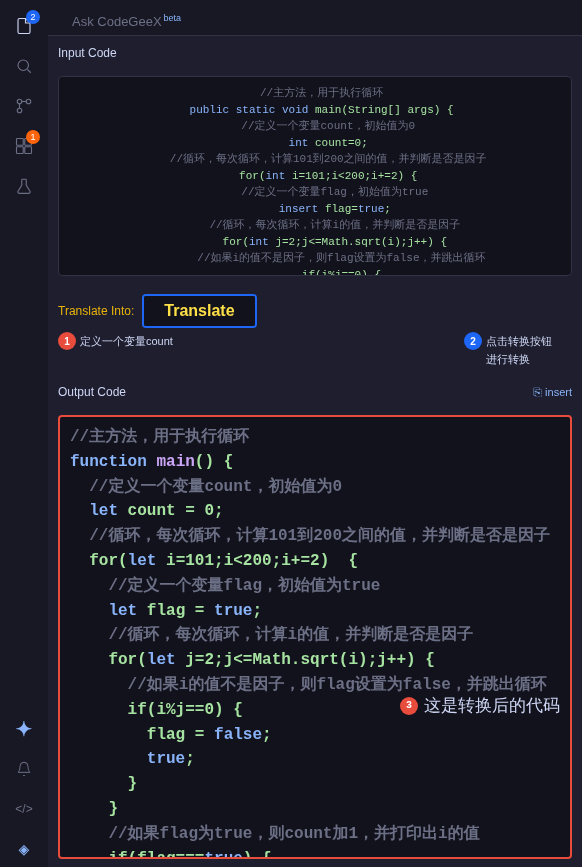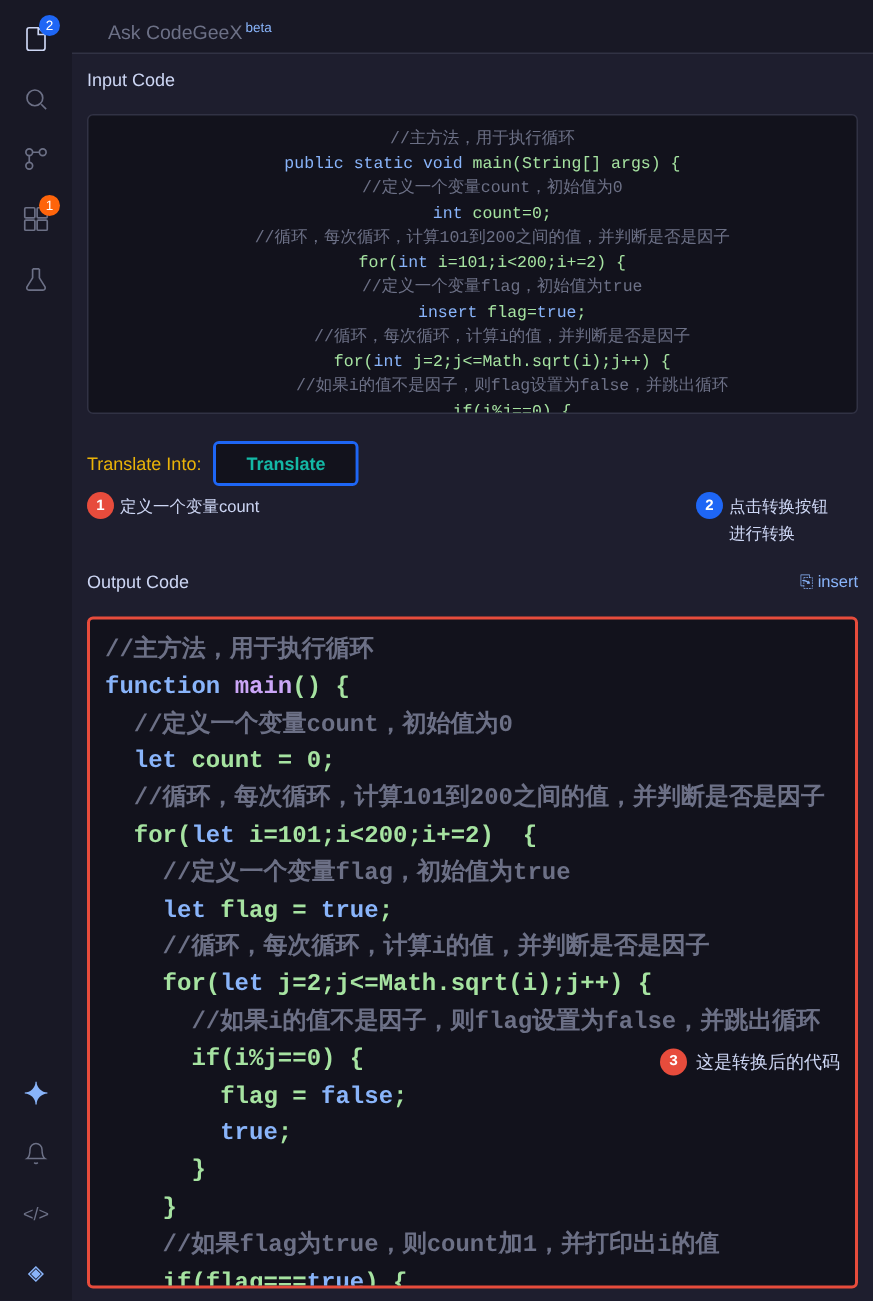--- a/index.html
+++ b/index.html
@@ -200,24 +200,24 @@
       font-size: 12px;
       pointer-events: none;
     }
     .translate-btn-wrapper {
       border: 2px solid #1e66f5;
       border-radius: 4px;
       overflow: hidden;
     }
     .translate-btn {
       background: #12121c;
-      color: #14b8a6;
+      color: #fde047;
       border: none;
       padding: 6px 20px;
-      font-size: 12px;
+      font-size: 16px;
       font-family: sans-serif;
       cursor: pointer;
       font-weight: bold;
     }
 
     
     .callout-row {
       display: flex;
       align-items: flex-start;
       justify-content: space-between;
@@ -420,18 +420,18 @@
       count++;
       console.log(i);
     }
   }
 <span class="cm">  //打印出count的值</span>
   console.log(count);
 }</div>
 
       <div style="position:absolute; bottom:140px; right:10px; display:flex; align-items:center; gap:6px;">
         <div class="callout-number">3</div>
-        <span class="callout-text" style="color:#cdd6f4; font-family:sans-serif; font-size:12px;">这是转换后的代码</span>
+        <span class="callout-text" style="color:#cdd6f4; font-family:sans-serif; font-size:17px;">这是转换后的代码</span>
       </div>
     </div>
 
   </div>
 </div>
 
 </body></html>

